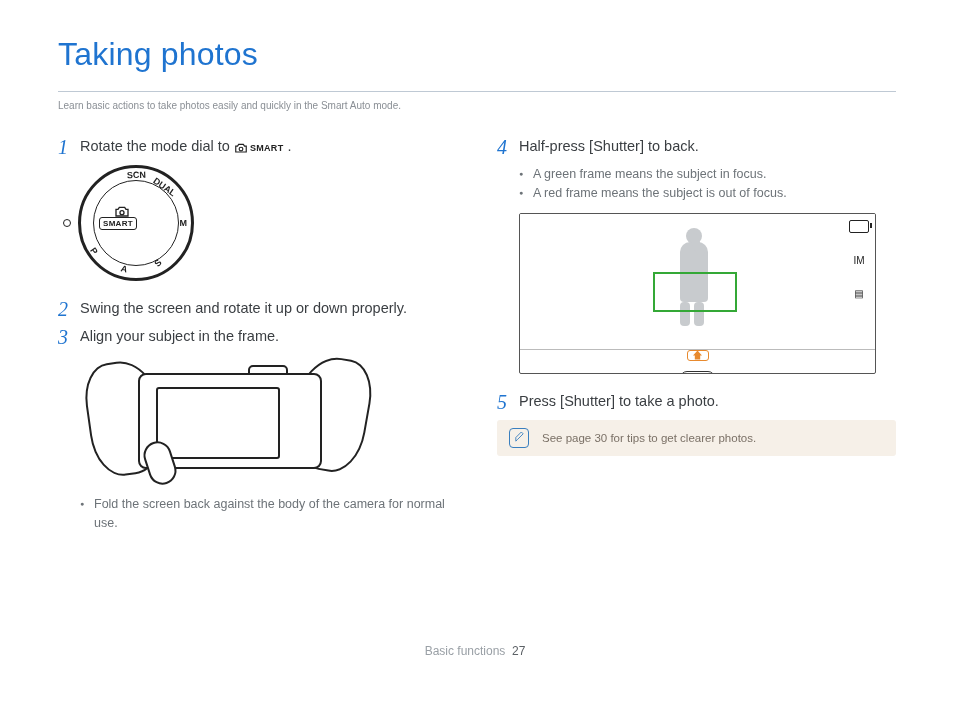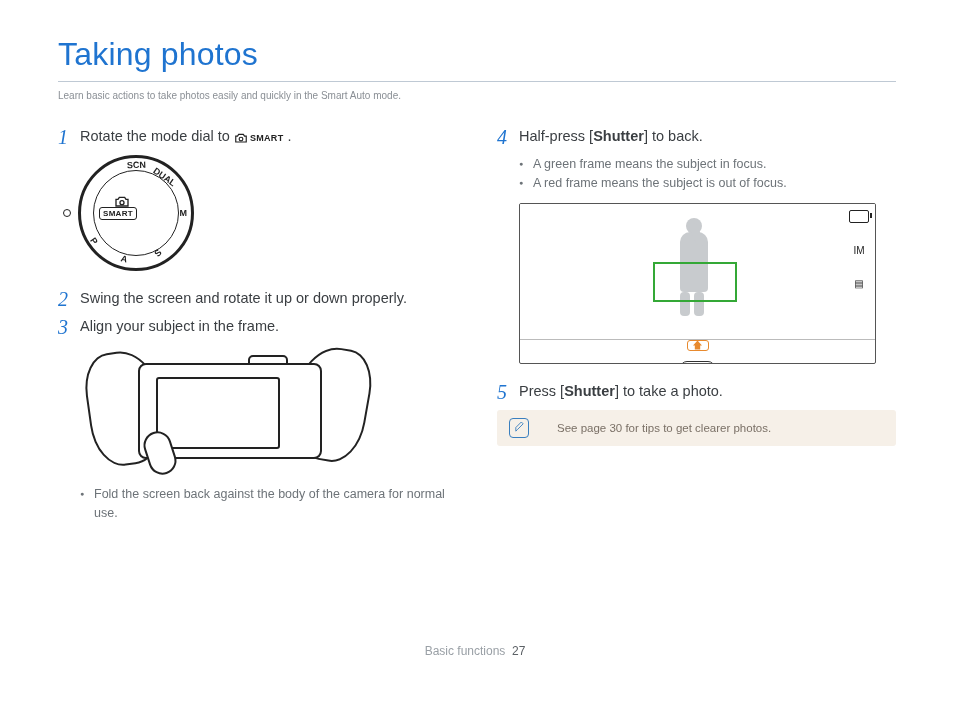--- a/index.html
+++ b/index.html
@@ -1,27 +1,27 @@
 <!DOCTYPE html>
 <html><head>
 <meta charset="utf-8">
 <style>
   html,body{margin:0;padding:0;width:954px;height:720px;background:#fff;
     font-family:"Helvetica Neue",Arial,sans-serif;color:#444;-webkit-font-smoothing:antialiased;}
   .page{box-sizing:border-box;padding:36px 58px 0 58px;}
   .title{font-size:32px;font-weight:300;letter-spacing:.2px;color:#1f74d0;
-    border-bottom:1px solid #bfc9d4;padding-bottom:8px;margin:0 0 8px 0;}
+    border-bottom:1px solid #bfc9d4;padding-bottom:18px;margin:0 0 8px 0;}
   .subtitle{font-size:10px;color:#8a8f95;margin-bottom:26px;}
   .cols{display:flex;gap:40px;}
   .col{flex:1;min-width:0;}
   .step{display:flex;margin-bottom:8px;}
   .step-num{width:22px;flex:none;font-size:20px;font-style:italic;color:#1f74d0;
     font-family:Georgia,serif;line-height:1;}
   .step-body{font-size:14.5px;color:#3a3e42;line-height:1.35;}
-  .step-body b{font-weight:700;}
+  .step-body b{font-weight:400;}
   .bullets{margin:4px 0 10px 22px;padding:0;list-style:none;}
   .bullets li{font-size:12.5px;color:#6d7378;position:relative;padding-left:14px;
     line-height:1.5;}
   .bullets li::before{content:"●";position:absolute;left:0;font-size:7px;top:4px;color:#6d7378;}
   .smart-icon{display:inline-flex;align-items:center;gap:2px;vertical-align:-3px;
     font-weight:700;font-size:9px;letter-spacing:.3px;color:#222;}
   .smart-icon svg{width:14px;height:11px;}
 
   
   .dial-wrap{margin:6px 0 18px 20px;}
@@ -80,21 +80,21 @@
     clip-path:polygon(50% 0,100% 55%,80% 55%,80% 100%,20% 100%,20% 55%,0 55%);}
   .pill{border:1px solid #333;border-radius:9px;padding:1px 6px;font-size:9px;}
   .pv-bar .sp{flex:1;}
   .inbox{width:18px;height:11px;border:1.5px solid #222;border-radius:3px;position:relative;
     font-size:6px;display:flex;align-items:center;justify-content:center;}
   .bars{width:20px;height:11px;border:1.5px solid #222;border-radius:2px;position:relative;}
   .bars::before{content:"";position:absolute;left:2px;top:1px;right:2px;bottom:1px;
     background:repeating-linear-gradient(90deg,#222 0 2px,transparent 2px 4px);}
 
   .tip{margin:8px 0 0 0;background:#f6f0e8;border-radius:3px;padding:8px 12px;
-    display:flex;align-items:center;gap:28px;text-align:center;}
+    display:flex;align-items:center;gap:13px;text-align:center;}
   .tip-icon{width:18px;height:18px;border:1.5px solid #3a7fbf;border-radius:4px;
     display:flex;align-items:center;justify-content:center;color:#3a7fbf;}
   .tip-icon svg{width:11px;height:11px;}
   .tip-text{font-size:11.5px;color:#7a7066;}
 
   .footer{position:absolute;left:0;right:4px;bottom:62px;text-align:center;
     font-size:12px;color:#9aa0a6;}
   .footer .pg{color:#5c6166;}
 </style>
 </head>

